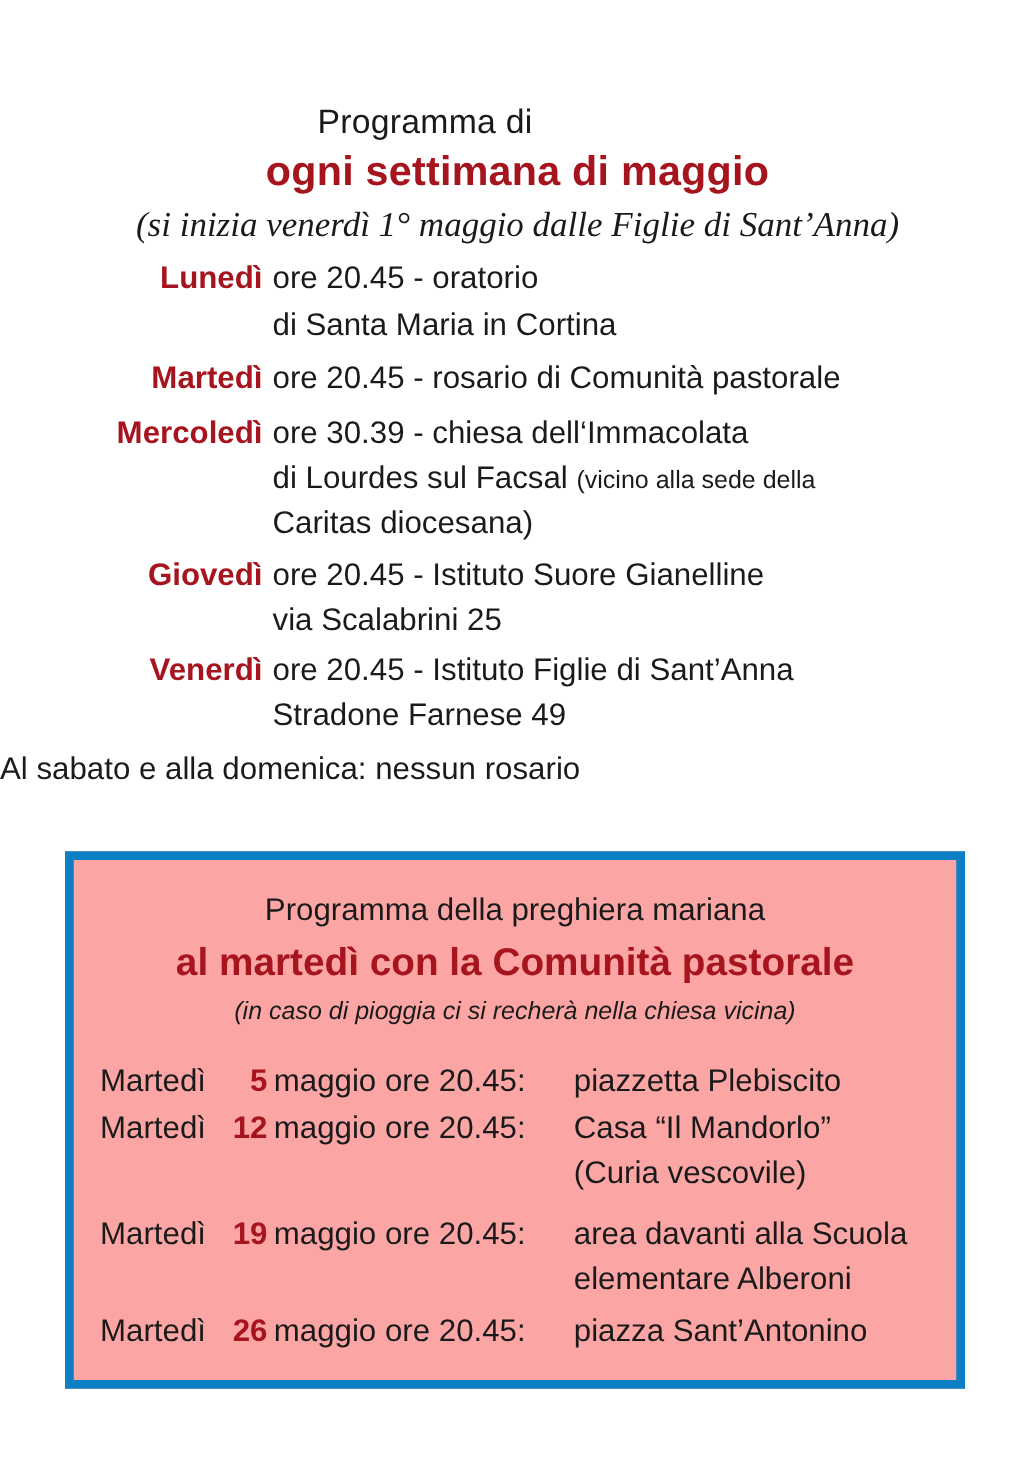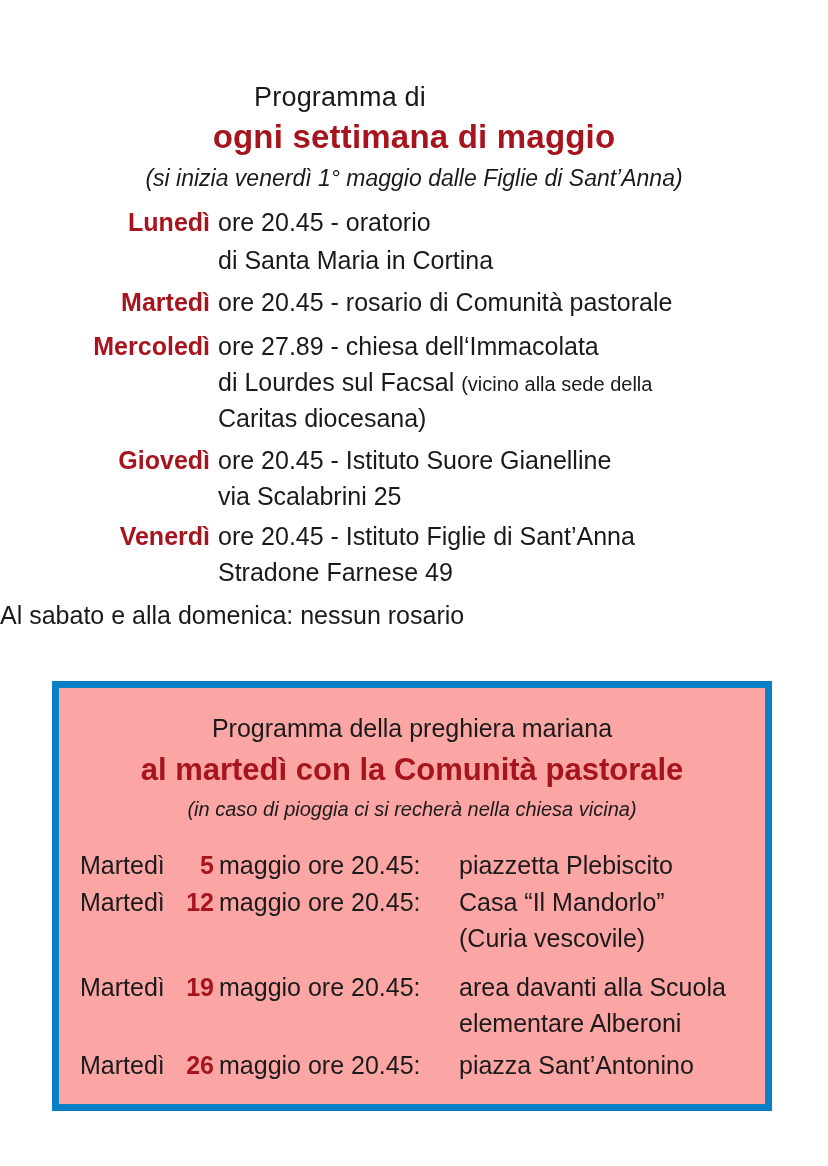--- a/index.html
+++ b/index.html
@@ -2,21 +2,21 @@
 <html><head>
   <meta charset="utf-8">
   <style>
     html, body { margin: 0; padding: 0; background: #ffffff; }
     body { width: 828px; height: 1166px; position: relative; overflow: hidden;
       font-family: "Liberation Sans", "DejaVu Sans", sans-serif; color: #1a1a1a; }
     .page { position: absolute; left: 0; top: 0; width: 828px; height: 1166px; }
     .center { text-align: center; }
     .title-plain { font-size: 27px; letter-spacing: 0.2px; }
     .title-red { color: #a6141e; font-weight: bold; font-size: 33px; letter-spacing: 0.2px; }
-    .subtitle { font-style: italic; font-size: 23px; }
+    .subtitle { font-style: italic; font-size: 28px; font-family: Liberation Serif, serif; }
     #t1 { position: absolute; left: 0; width: 680px; top: 82px; }
     #t2 { position: absolute; left: 0; width: 828px; top: 118px; }
     #t3 { position: absolute; left: 0; width: 828px; top: 165px; }
 
     .week { position: absolute; left: 0; top: 208px; width: 828px; }
     .row { position: absolute; left: 0; width: 828px; }
     .day { position: absolute; right: 618px; color: #a6141e; font-weight: bold; font-size: 25px; white-space: nowrap; }
     .line { position: absolute; left: 218px; font-size: 25px; white-space: nowrap; }
     .line.small { font-size: 25px; }
     .note { font-size: 20px; }
@@ -49,21 +49,21 @@
       <span class="day" style="top:0px;">Lunedì</span>
       <span class="line" style="top:0px;">ore 20.45 - oratorio</span>
       <span class="line" style="top:38px;">di Santa Maria in Cortina</span>
     </div>
     <div class="row" style="top:80px;">
       <span class="day" style="top:0px;">Martedì</span>
       <span class="line" style="top:0px;">ore 20.45 - rosario di Comunità pastorale</span>
     </div>
     <div class="row" style="top:124px;">
       <span class="day" style="top:0px;margin-left:43px;">Mercoledì</span>
-      <span class="line" style="top:0px;">ore 27.89 - chiesa dell‘Immacolata</span>
+      <span class="line" style="top:0px;">ore 30.39 - chiesa dell‘Immacolata</span>
       <span class="line" style="top:36px;"><span>di Lourdes sul Facsal</span> <span class="note">(vicino alla sede della</span></span>
       <span class="line small" style="top:72px;">Caritas diocesana)</span>
     </div>
     <div class="row" style="top:238px;">
       <span class="day" style="top:0px;">Giovedì</span>
       <span class="line" style="top:0px;">ore 20.45 - Istituto Suore Gianelline</span>
       <span class="line small" style="top:36px;">via Scalabrini 25</span>
     </div>
     <div class="row" style="top:314px;">
       <span class="day" style="top:0px;">Venerdì</span>

